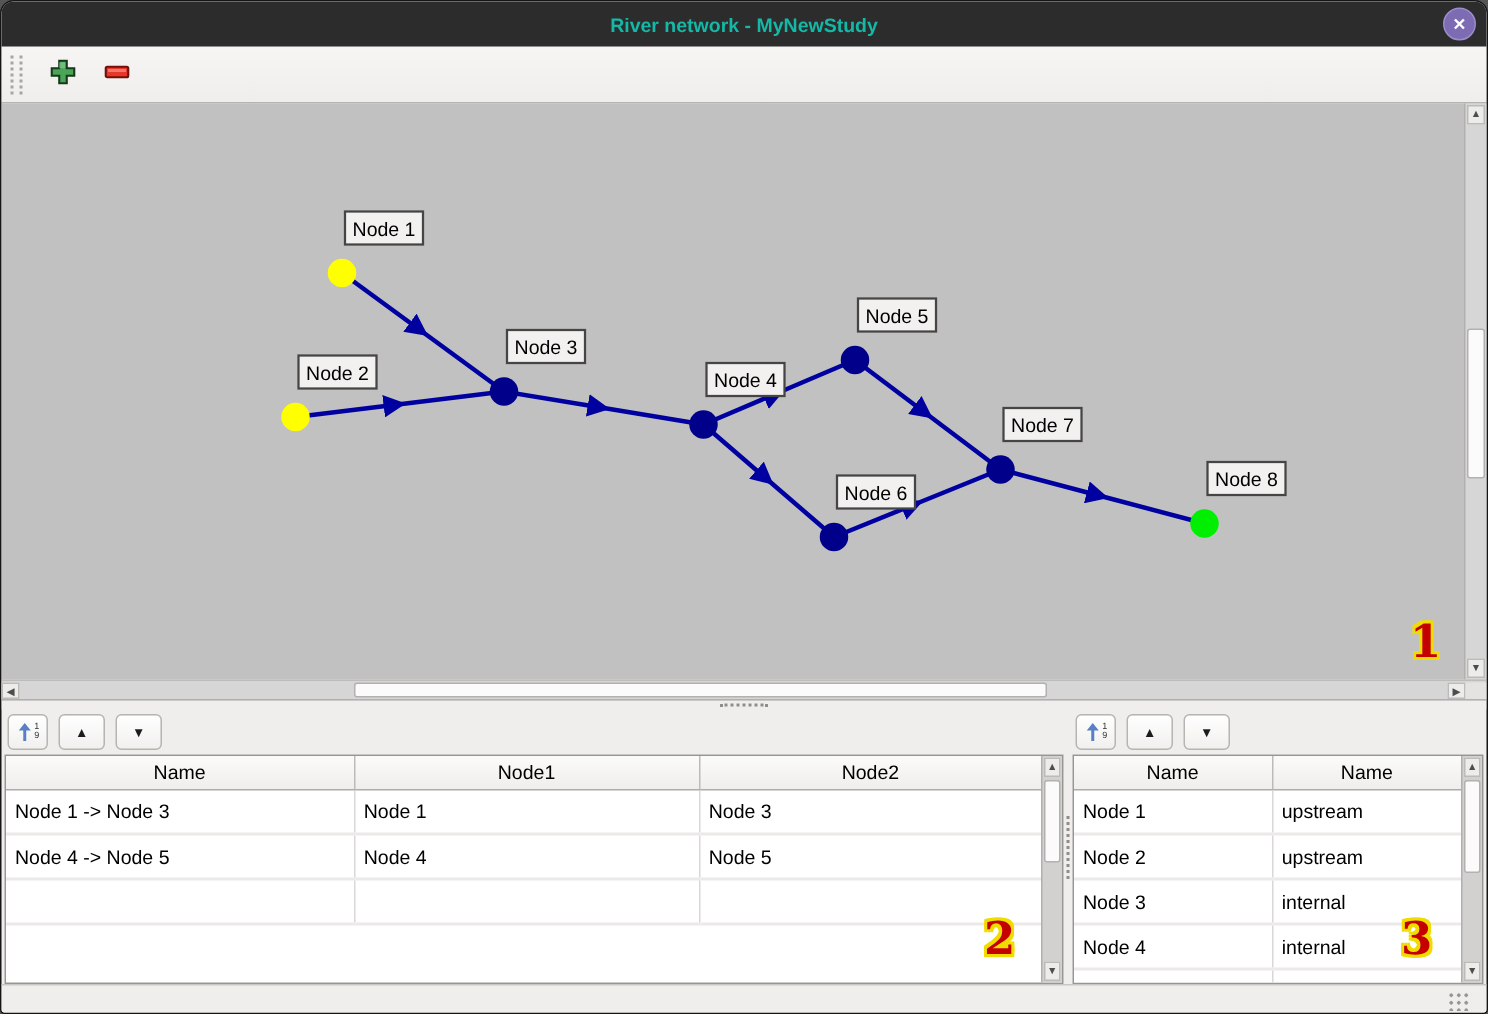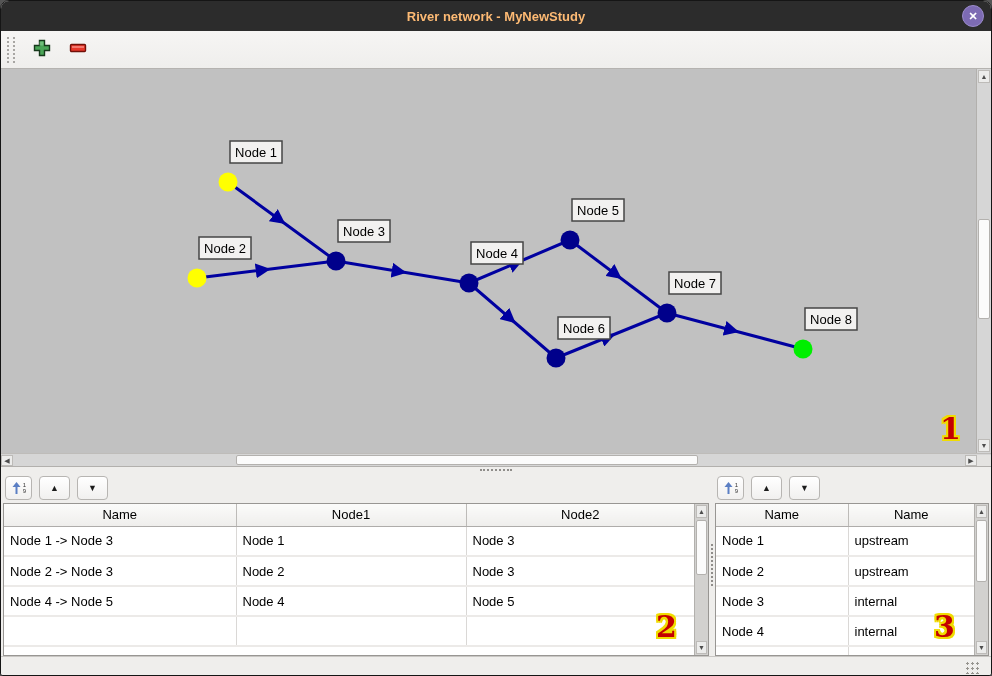--- a/index.html
+++ b/index.html
@@ -2,21 +2,21 @@
 <html><head>
 <meta charset="utf-8">
 <style>
   * { margin:0; padding:0; box-sizing:border-box; }
   html,body { width:992px; height:676px; background:#555; font-family:"Liberation Sans", sans-serif; }
   .window { position:relative; width:992px; height:676px; background:#efeeec;
     border:1px solid #151515; border-radius:9px 9px 3px 3px; overflow:hidden; }
 
   
   .titlebar { height:30px; background:#2c2c2c; display:flex; align-items:center; justify-content:center; position:relative; }
-  .title { color:#fdba74; font-size:13px; font-weight:bold; }
+  .title { color:#14b8a6; font-size:13px; font-weight:bold; }
   .close-btn { position:absolute; right:7px; top:4px; width:22px; height:22px; border-radius:50%;
     background:#7d6bb3; border:1px solid #9b8ccb; color:#fff; font-size:11px; font-weight:bold;
     display:flex; align-items:center; justify-content:center; cursor:pointer; }
 
   
   .toolbar { height:38px; background:linear-gradient(#f6f5f4,#efeeec); border-bottom:1px solid #b5b3b0;
     display:flex; align-items:center; gap:14px; padding:0 6px; }
   .grip { width:8px; height:26px; border-left:2px dotted #a8a6a3; border-right:2px dotted #a8a6a3; margin-right:2px; }
   .tb-btn { background:transparent; border:none; width:22px; height:22px; display:flex; align-items:center; justify-content:center; cursor:pointer; }
 
@@ -227,25 +227,20 @@
                 <th>Node2</th>
               </tr>
             </thead>
           <tbody id="reach-body">
               <tr>
                 <td>Node 1 -&gt; Node 3</td>
                 <td>Node 1</td>
                 <td>Node 3</td>
               </tr>
               <tr>
-                <td>Node 2 -&gt; Node 3</td>
-                <td>Node 2</td>
-                <td>Node 3</td>
-              </tr>
-              <tr>
                 <td>Node 4 -&gt; Node 5</td>
                 <td>Node 4</td>
                 <td>Node 5</td>
               </tr>
               <tr>
                 <td></td>
                 <td></td>
                 <td></td>
               </tr>
             </tbody>

